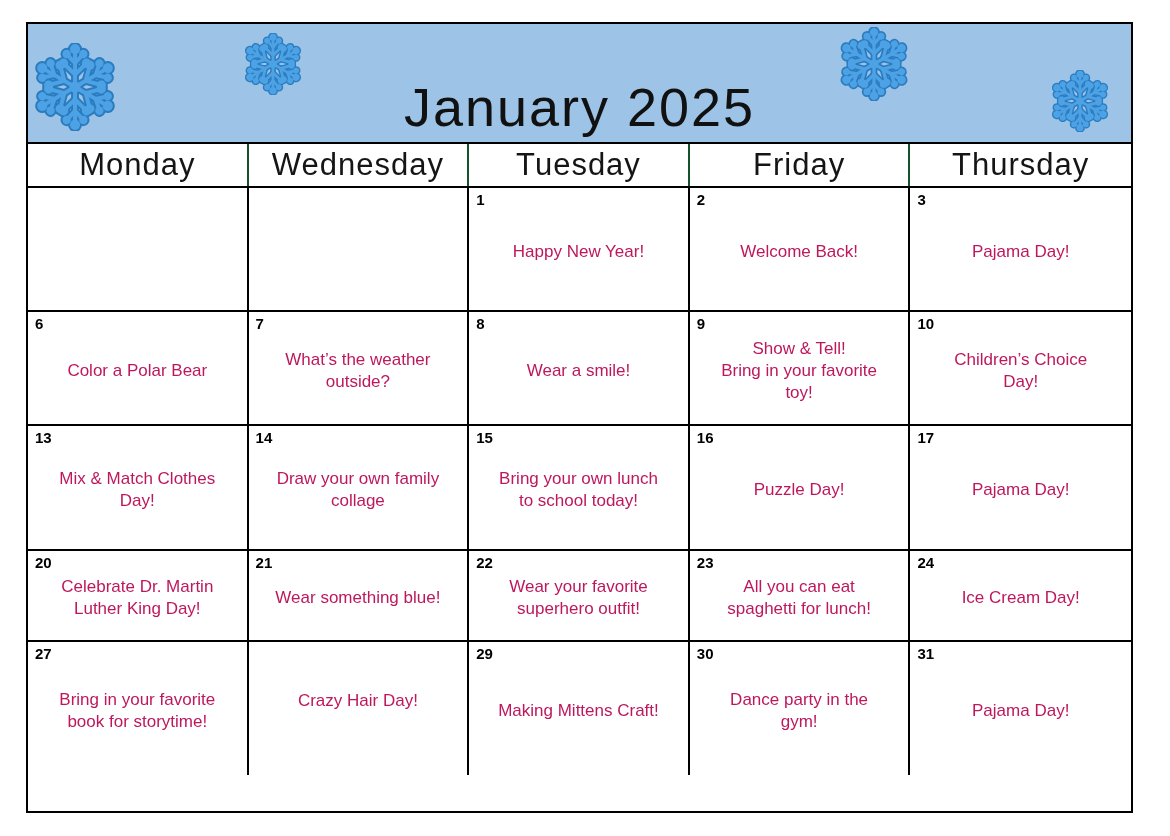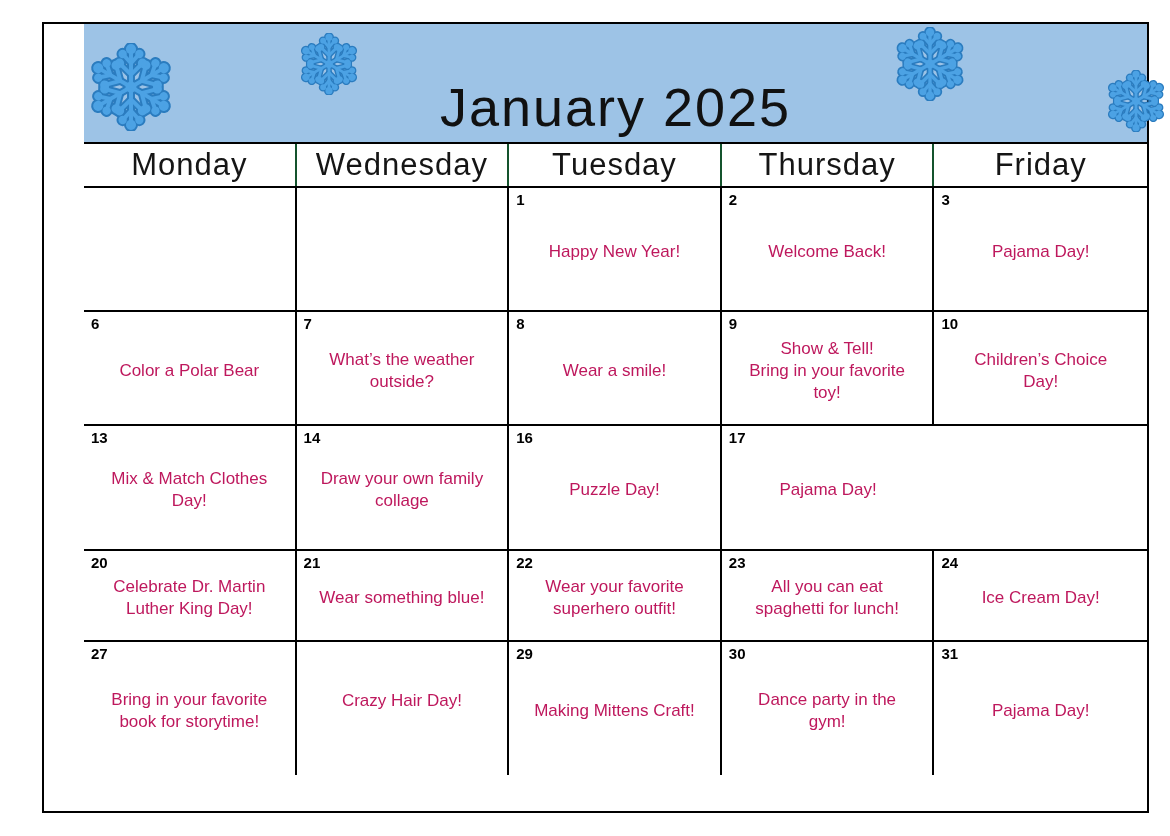--- a/index.html
+++ b/index.html
@@ -1,19 +1,19 @@
 <!DOCTYPE html>
 <html><head>
 <meta charset="utf-8">
 <style>
   html,body{margin:0;padding:0;background:#ffffff;width:1170px;height:836px;overflow:hidden;
     font-family:"Liberation Sans","DejaVu Sans",sans-serif;}
   .page{position:relative;width:1170px;height:836px;background:#ffffff;}
-  .calendar{position:absolute;left:42px;top:22px;width:1107px;height:791px;
-    border:2px solid #000;box-sizing:border-box;background:#fff;padding-left:40px;}
+  .calendar{position:absolute;left:26px;top:22px;width:1107px;height:791px;
+    border:2px solid #000;box-sizing:border-box;background:#fff;}
   
   .band{position:relative;height:120px;background:#9DC3E6;border-bottom:2px solid #000;
     box-sizing:border-box;display:flex;align-items:flex-end;justify-content:center;}
   .title{margin:0 0 4px 0;font-size:54px;font-weight:400;letter-spacing:2px;color:#111;}
   .snowflake{position:absolute;}
   .sf-outline{stroke:#2B7CBF;stroke-width:9;fill:#2B7CBF;stroke-linecap:round;stroke-linejoin:round;}
   .sf-fill{stroke:#4CA2E4;stroke-width:4.5;fill:#4CA2E4;stroke-linecap:round;stroke-linejoin:round;}
   
   .weekdays{display:grid;grid-template-columns:repeat(5,1fr);height:44px;
     border-bottom:2px solid #000;box-sizing:border-box;}
@@ -79,22 +79,22 @@
         <use href="#snowflake" class="sf-outline"></use>
           <use href="#snowflake" class="sf-fill"></use>
       </svg>
       <h1 class="title">January 2025</h1>
     </div>
 
     <div class="weekdays">
       <div class="weekday">Monday</div>
       <div class="weekday">Wednesday</div>
       <div class="weekday">Tuesday</div>
+      <div class="weekday">Friday</div>
       <div class="weekday">Thursday</div>
-      <div class="weekday">Friday</div>
     </div>
 
     <div class="week w1">
       <div class="cell">
         <div class="num"></div>
         <div class="event"></div>
       </div>
       <div class="cell">
         <div class="num"></div>
         <div class="event"></div>
@@ -145,20 +145,25 @@
         <div class="num">13</div>
         <div class="event">Mix &amp; Match Clothes
 Day!</div>
       </div>
       <div class="cell">
         <div class="num">14</div>
         <div class="event">Draw your own family
 collage</div>
       </div>
       <div class="cell">
+        <div class="num">15</div>
+        <div class="event">Bring your own lunch
+to school today!</div>
+      </div>
+      <div class="cell">
         <div class="num">16</div>
         <div class="event">Puzzle Day!</div>
       </div>
       <div class="cell">
         <div class="num">17</div>
         <div class="event">Pajama Day!</div>
       </div>
     </div>
 
     <div class="week w4">

